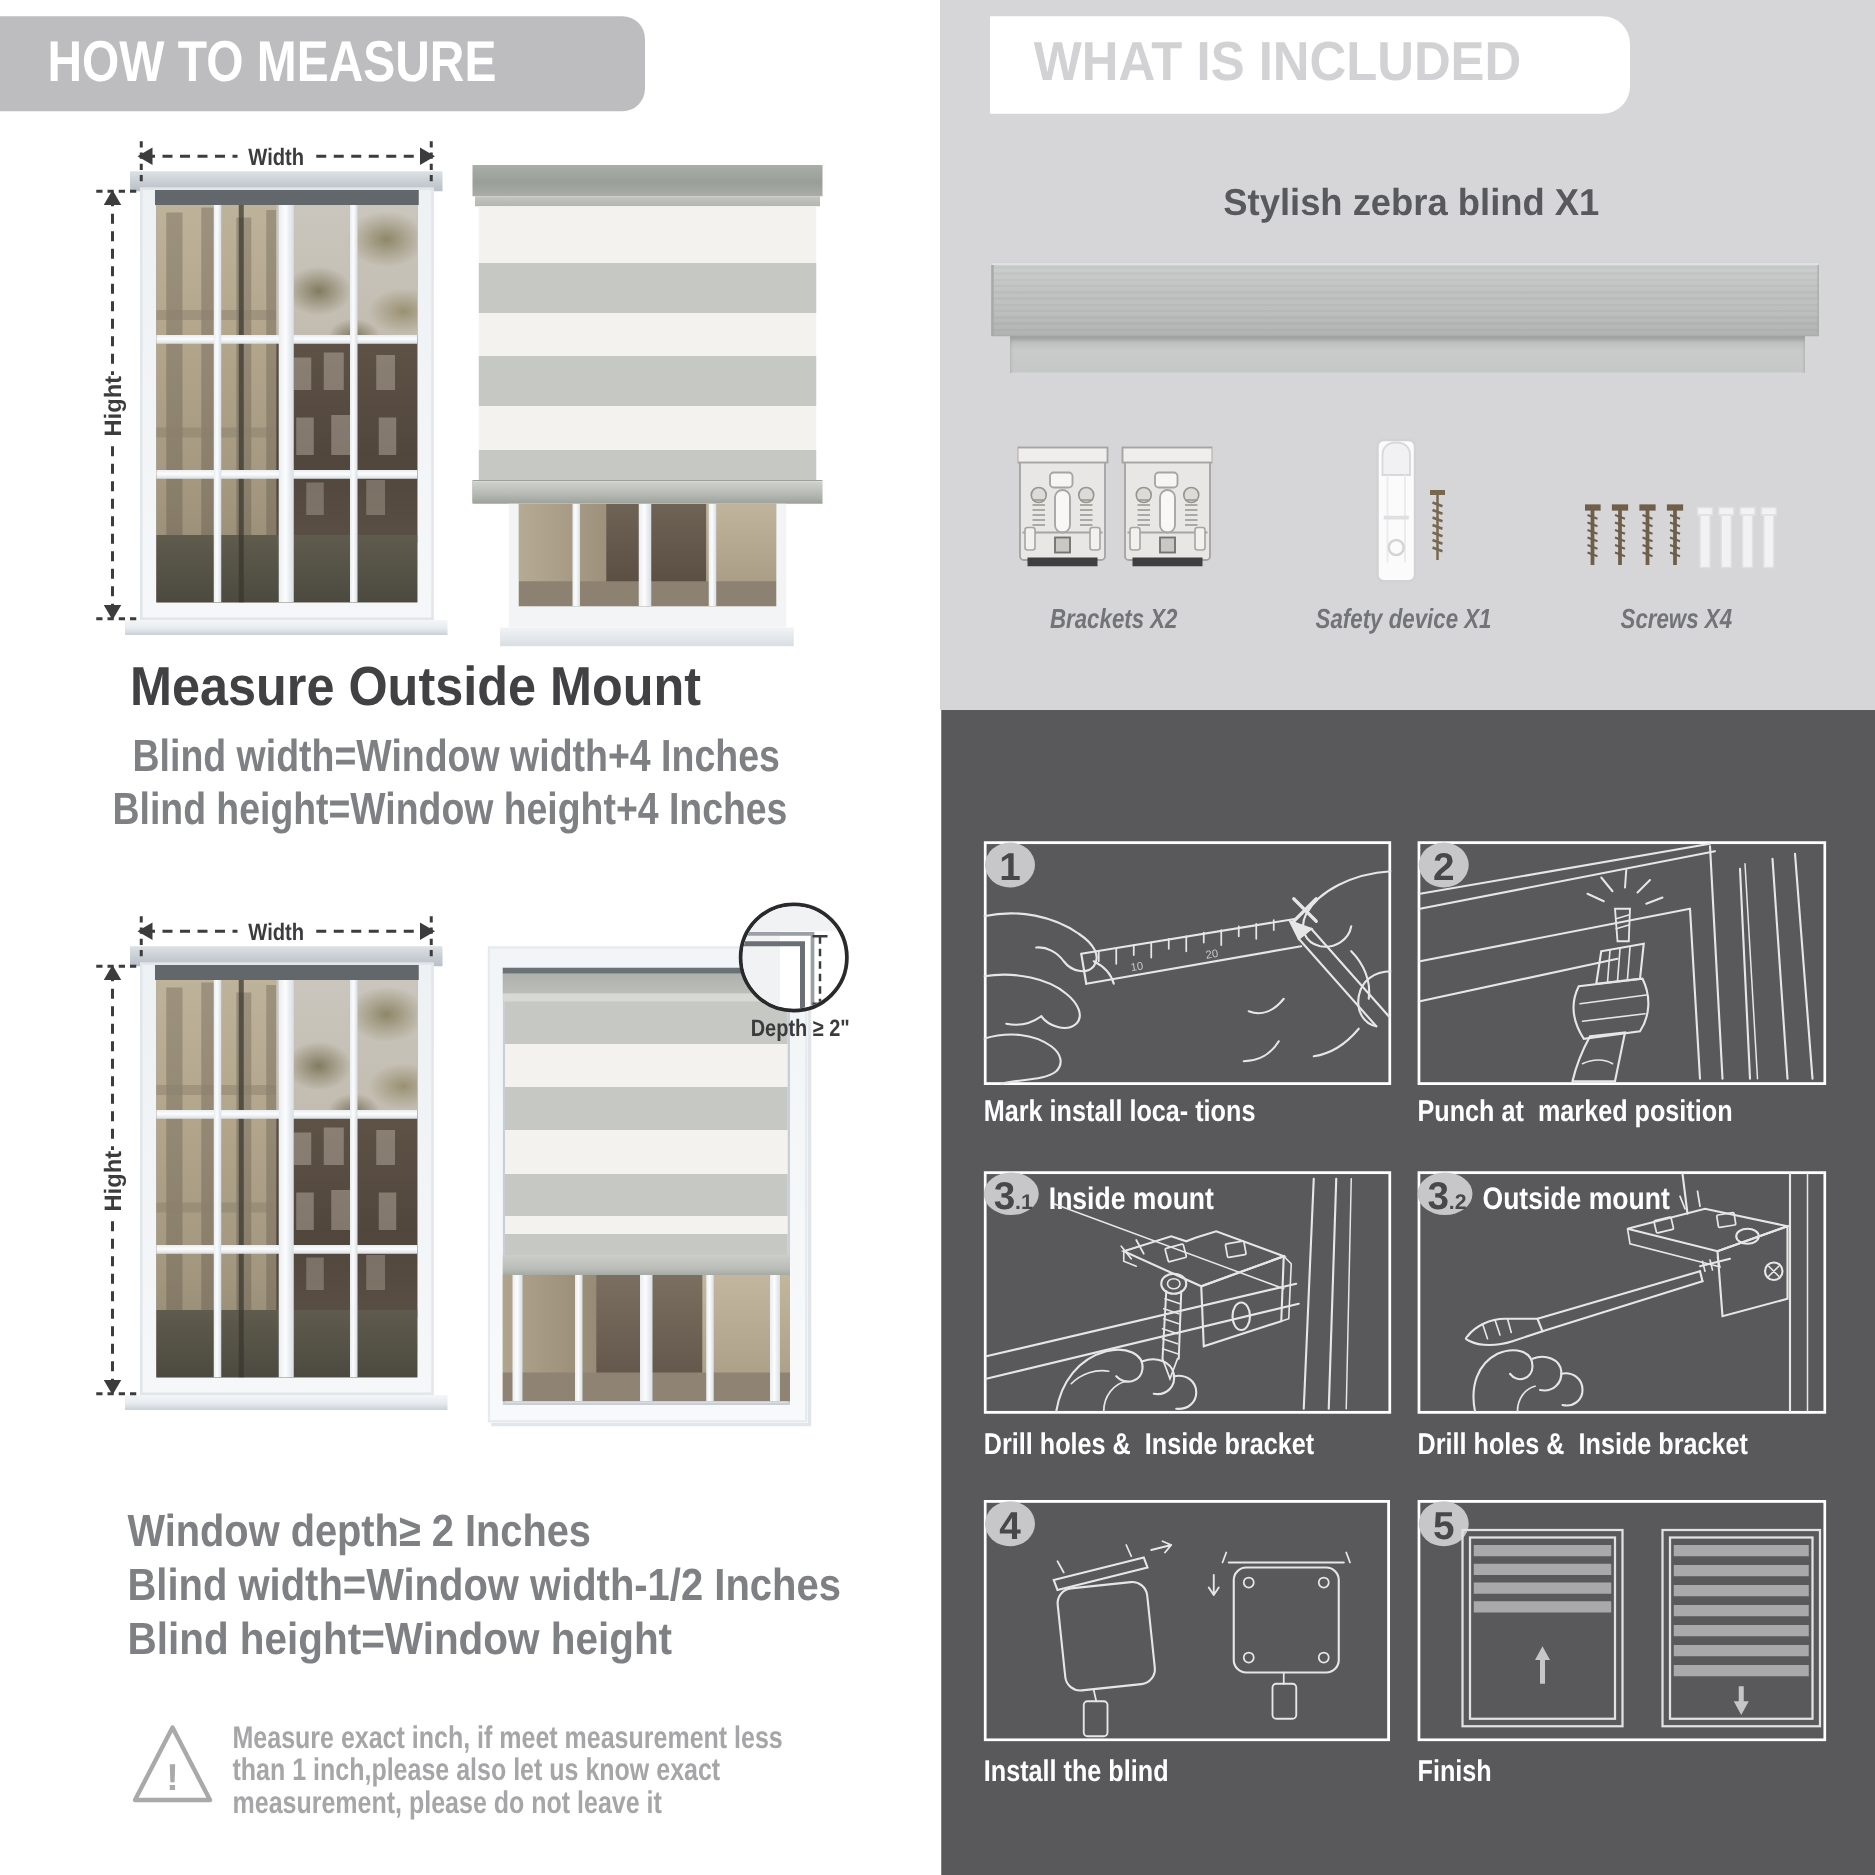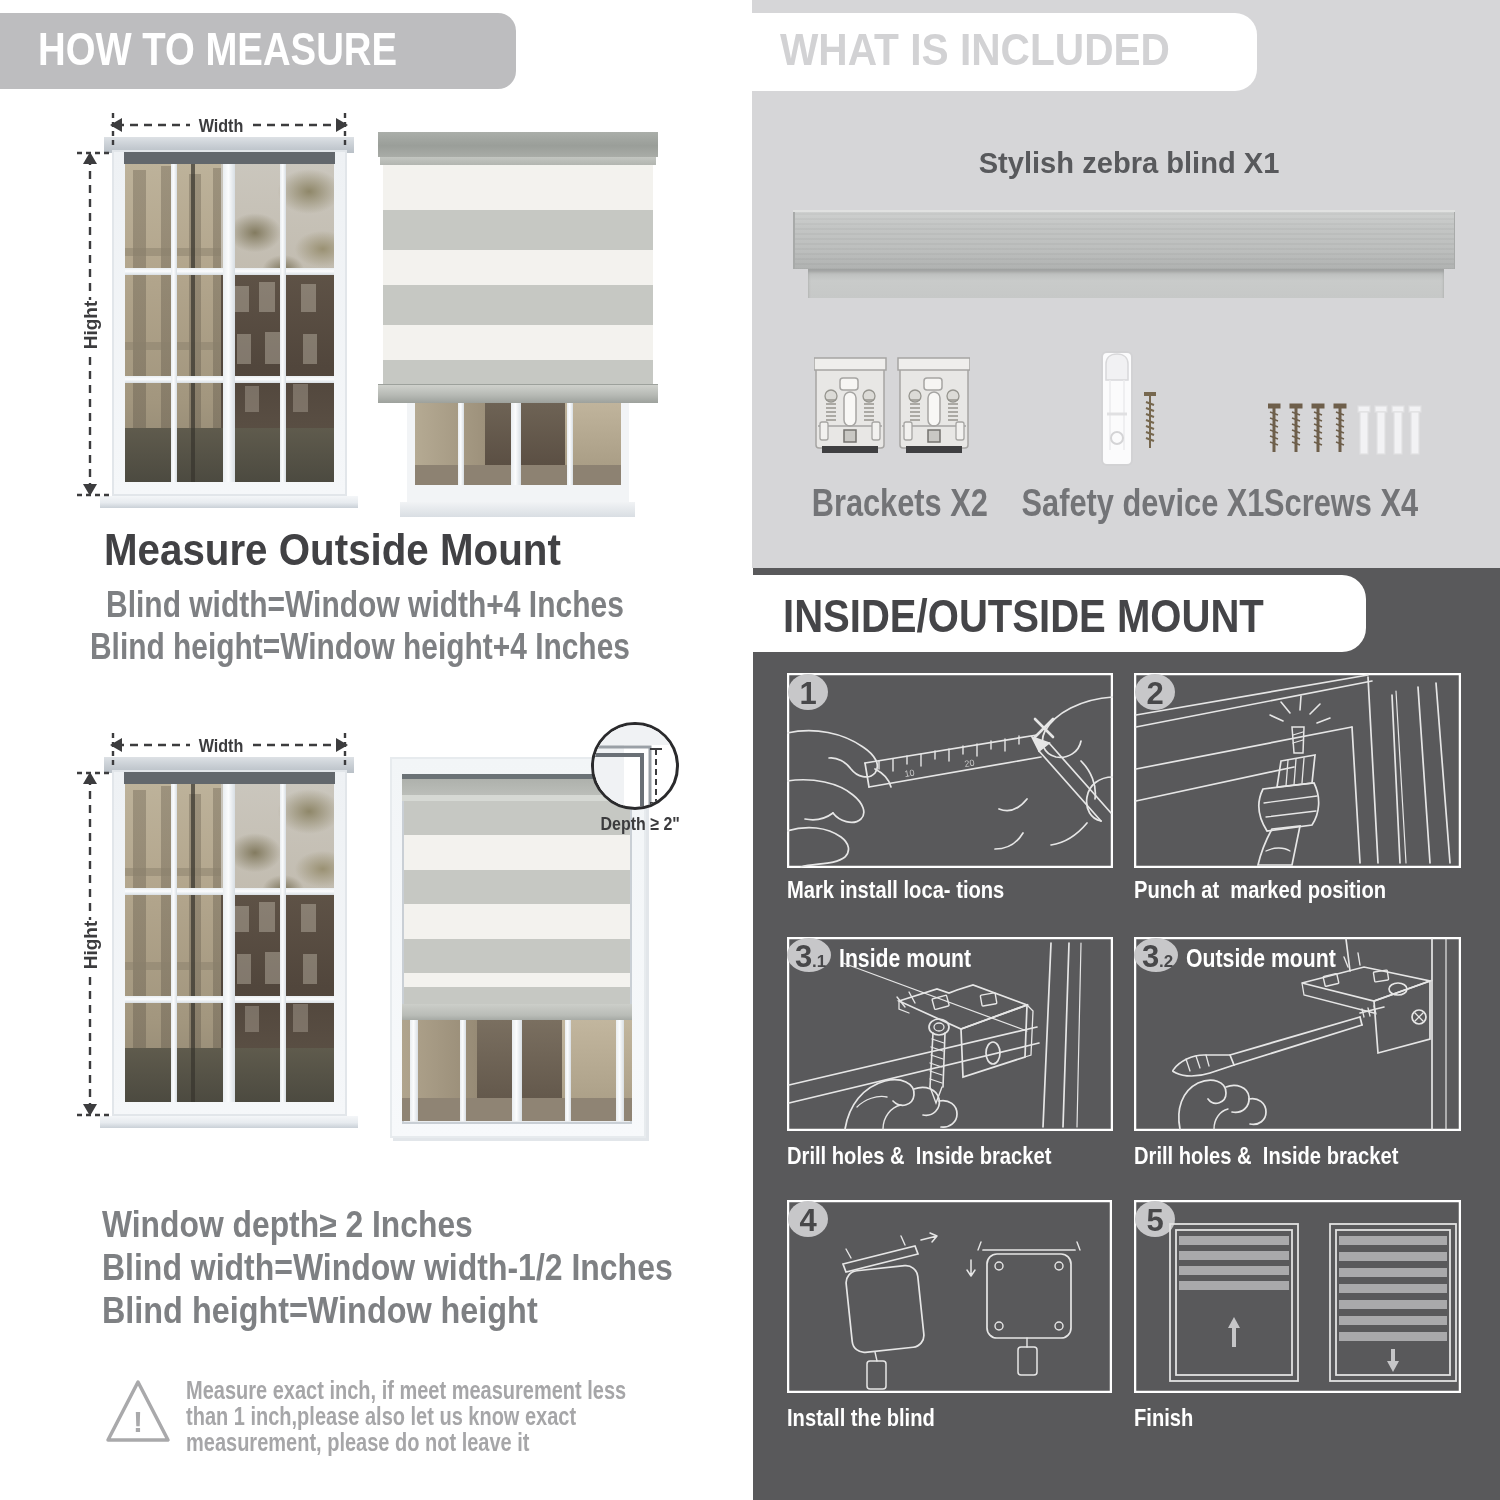--- a/index.html
+++ b/index.html
@@ -46,33 +46,33 @@
   .mull { position:absolute; background:linear-gradient(90deg,#e9edf0,#fbfcfd 45%,#d8dee3); }
   .mullh { position:absolute; background:linear-gradient(180deg,#e9edf0,#fbfcfd 45%,#d8dee3); }
 
   
   .h1 { color:#414144; font-size:44px; font-weight:bold; white-space:nowrap; }
   .h2 { color:#7e8083; font-size:36px; font-weight:bold; white-space:nowrap; }
   .warn-text { color:#a6a6a8; font-size:25px; font-weight:bold; line-height:26px; }
 
   
   .inc-panel { left:752px; top:0; width:748px; height:568px; background:#d6d6d8; }
-  .inc-band { left:745px; top:13px; width:512px; height:78px; background:#fff;
+  .inc-band { left:792px; top:13px; width:512px; height:78px; background:#fff;
               border-radius:0 22px 22px 0; color:#d2d2d4; font-weight:bold; font-size:44px;
               line-height:74px; padding-left:35px; }
   .inc-title { left:752px; top:146px; width:748px; text-align:center; color:#58595c;
                font-size:30px; font-weight:bold; }
   .bar-main { left:793px; top:210px; width:662px; height:59px;
               background:repeating-linear-gradient(180deg,#0000 0 3px,#00000008 3px 5px),
                          linear-gradient(180deg,#cfd1d0 0%,#c3c5c4 30%,#bcbebd 70%,#b0b2b1 100%);
               box-shadow:inset 0 2px 0 #e0e1e0, inset 2px 0 0 #a8aaa9, inset -1px 0 0 #a8aaa9; }
   .bar-low  { left:808px; top:269px; width:636px; height:29px;
               background:linear-gradient(180deg,#b6b8b7 0%,#c9cbca 40%,#c6c8c7 100%);
               box-shadow:inset 0 3px 3px #9fa1a0; }
-  .item-label { color:#737477; font-size:38px; font-weight:bold; text-align:center; }
+  .item-label { color:#737477; font-size:22px; font-weight:bold; text-align:center;font-style:italic; }
 
   
   .dark { left:753px; top:568px; width:747px; height:932px; background:#59595b; }
   .dark-band { left:753px; top:575px; width:613px; height:77px; background:#fff;
                border-radius:0 24px 24px 0; color:#454548; font-weight:bold; font-size:46px;
                line-height:83px; padding-left:30px; }
   .caption { color:#fff; font-size:24px; font-weight:bold; white-space:nowrap; }
 </style>
 </head>
 <body>
@@ -383,21 +383,20 @@
           <rect x="2" y="6" width="8" height="42"></rect>
         </g>
     </g>
   </svg>
 
   <div class="abs item-label" style="left:791px;top:482px;width:200px;"><span class="cxc" style="transform:scaleX(0.81)">Brackets X2</span></div>
   <div class="abs item-label" style="left:993px;top:482px;width:260px;"><span class="cxc" style="transform:scaleX(0.81)">Safety device X1</span></div>
   <div class="abs item-label" style="left:1241px;top:482px;width:200px;"><span class="cxc" style="transform:scaleX(0.81)">Screws X4</span></div>
 
   <div class="abs dark"></div>
-  <div class="abs dark-band"><span class="cx" style="transform:scaleX(0.871)">INSIDE/OUTSIDE MOUNT</span></div>
 
   <div class="abs caption" style="left:787px;top:876px;"><span class="cx" style="transform:scaleX(0.84)">Mark install loca- tions</span></div>
   <div class="abs caption" style="left:1134px;top:876px;text-align:center;"><span class="cx" style="transform:scaleX(0.84)">Punch at&nbsp; marked position</span></div>
   <div class="abs caption" style="left:787px;top:1142px;"><span class="cx" style="transform:scaleX(0.84)">Drill holes &amp;&nbsp; Inside bracket</span></div>
   <div class="abs caption" style="left:1134px;top:1142px;"><span class="cx" style="transform:scaleX(0.84)">Drill holes &amp;&nbsp; Inside bracket</span></div>
   <div class="abs caption" style="left:787px;top:1404px;"><span class="cx" style="transform:scaleX(0.84)">Install the blind</span></div>
   <div class="abs caption" style="left:1134px;top:1404px;"><span class="cx" style="transform:scaleX(0.84)">Finish</span></div>
 
   <svg class="abs" style="left:787px;top:673px;" width="326" height="195" viewBox="0 0 326 195">
     <rect x="1" y="1" width="324" height="193" fill="none" stroke="#fff" stroke-width="2.5"></rect>

